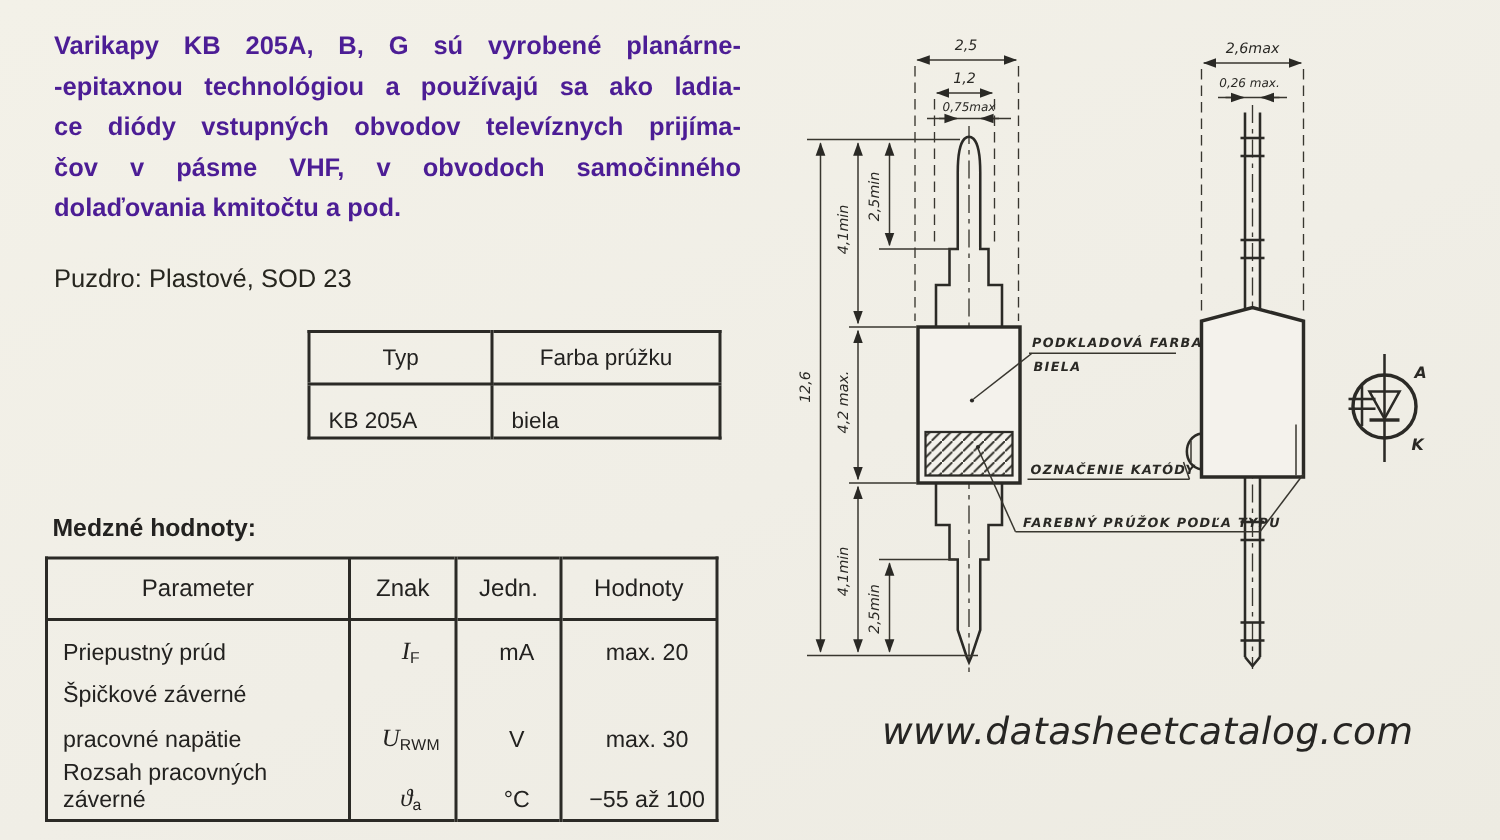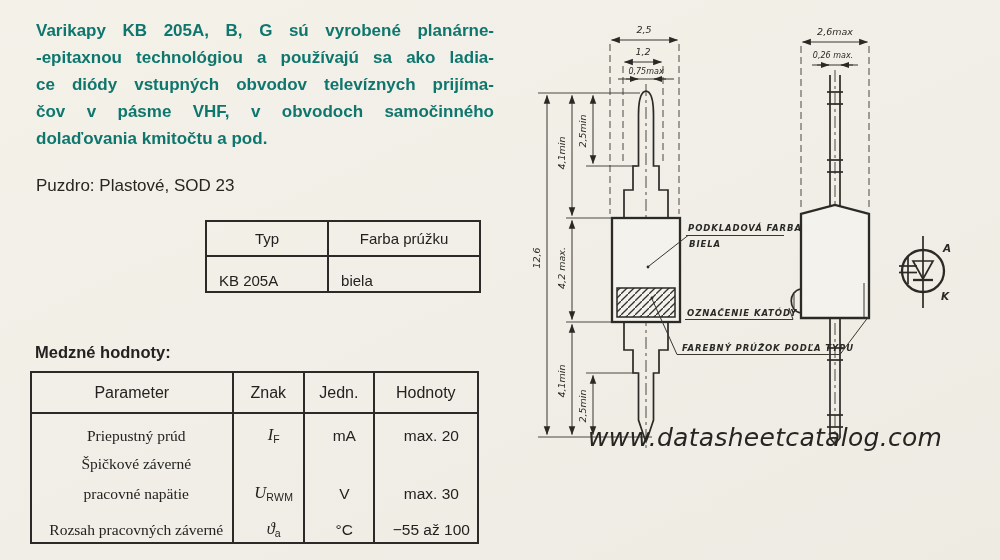--- a/index.html
+++ b/index.html
@@ -3,41 +3,41 @@
 <meta charset="utf-8">
 <style>
   html,body{margin:0;padding:0;}
   body{
     width:1000px;height:560px;position:relative;overflow:hidden;
     background:linear-gradient(155deg,#f3f1e8 0%,#f0eee6 55%,#edebe2 100%);
     font-family:"Liberation Sans",sans-serif;color:#201f1c;
   }
   
   .intro{position:absolute;left:36px;top:17px;width:458px;
-    font-weight:bold;font-size:17px;line-height:27px;color:#0f766e;}
+    font-weight:bold;font-size:17px;line-height:27px;color:#4c1d95;}
   .intro .jl{text-align:justify;text-align-last:justify;}
   .intro .ll{text-align:left;}
   .package{position:absolute;left:36px;top:176px;font-size:17px;color:#27261f;}
   
   table{border-collapse:collapse;}
   .t1{position:absolute;left:205px;top:220px;width:276px;font-size:15px;color:#232220;}
   .t1, .t1 th, .t1 td{border-color:#2b2a26;}
   .t1{border:2px solid #2b2a26;}
   .t1 th{border-bottom:2px solid #2b2a26;font-weight:normal;height:31px;text-align:center;}
   .t1 th.c1{border-right:2px solid #2b2a26;}
   .t1 td{height:24px;padding-left:12px;vertical-align:bottom;padding-bottom:2px;}
   .t1 td.c1{border-right:2px solid #2b2a26;}
   .t1 tr.first td{padding-top:8px;}
   
   .limits-heading{position:absolute;left:35px;top:343px;font-weight:bold;font-size:16.5px;color:#232220;}
   .t2{position:absolute;left:30px;top:371px;width:449px;font-size:15.5px;color:#232220;border:2px solid #2b2a26;}
   .t2 th{font-weight:normal;font-size:16px;height:37px;text-align:center;border-bottom:2px solid #2b2a26;}
   .t2 th+th, .t2 td+td{border-left:2px solid #2b2a26;}
   .t2 td{vertical-align:bottom;padding-bottom:3px;padding-left:12px;}
-  .t2 td.p{padding-left:10px;text-align:center;font-family:Liberation Serif, serif;}
+  .t2 td.p{padding-left:10px;text-align:left;}
   .t2 td.c{text-align:center;}
   .t2 tr.h32 td{height:30px;} .t2 tr.h26 td{height:24px;}
   .t2 tr.h28 td{height:26px;} .t2 tr.h34 td{height:32px;}
   .t2 .indent{padding-left:28px;}
   .sym{font-family:"Liberation Serif",serif;font-style:italic;font-size:16.5px;}
   .sub{font-size:10.5px;vertical-align:-3px;letter-spacing:.3px;}
   
   .drawing{position:absolute;left:530px;top:0;}
   .thick{stroke:#2b2a26;stroke-width:2.3;fill:none;}
   .bodyfill{stroke:#2b2a26;stroke-width:2.3;fill:#f4f2ec;}
@@ -48,21 +48,21 @@
   .cl{stroke:#38362f;stroke-width:.9;fill:none;stroke-dasharray:12 4 3 4;}
   .dl{marker-start:url(#arr);marker-end:url(#arr);}
   .da{marker-end:url(#arr);}
   .hatchline{stroke:#33322c;stroke-width:1.3;}
   .dim{fill:#2a2925;font:italic 9.5px "DejaVu Sans",sans-serif;}
   .dims{fill:#2a2925;font:italic 8px "DejaVu Sans",sans-serif;}
   .lbl{fill:#2a2925;font:italic 600 8.5px "DejaVu Sans",sans-serif;letter-spacing:.9px;}
   .ak{fill:#2a2925;font:italic 600 10.5px "DejaVu Sans",sans-serif;}
   .dot{fill:#2a2925;}
   
-  .website{position:absolute;left:588px;top:423px;font-family:"DejaVu Sans",sans-serif;
+  .website{position:absolute;left:588px;top:473px;font-family:"DejaVu Sans",sans-serif;
     font-style:italic;font-size:25px;color:#262523;letter-spacing:.3px;text-align:center;}
 </style>
 </head>
 <body>
 
 <div class="intro">
   <div class="jl">Varikapy KB 205A, B, G sú vyrobené planárne-</div>
   <div class="jl">-epitaxnou technológiou a používajú sa ako ladia-</div>
   <div class="jl">ce diódy vstupných obvodov televíznych prijíma-</div>
   <div class="jl">čov v pásme VHF, v obvodoch samočinného</div>

